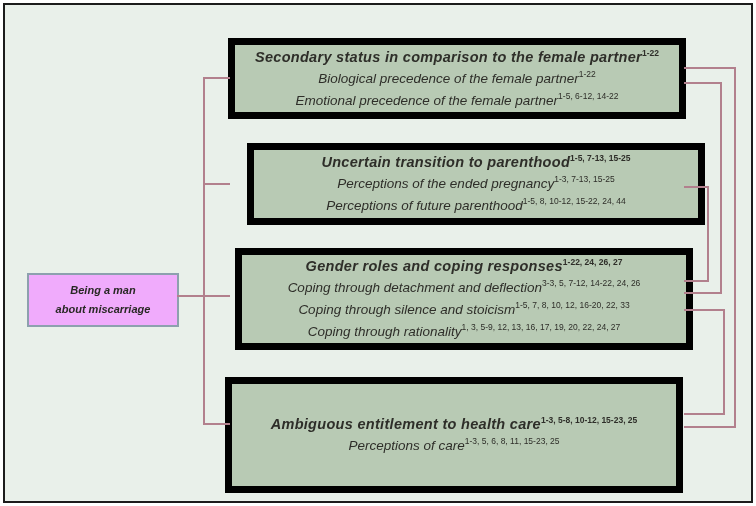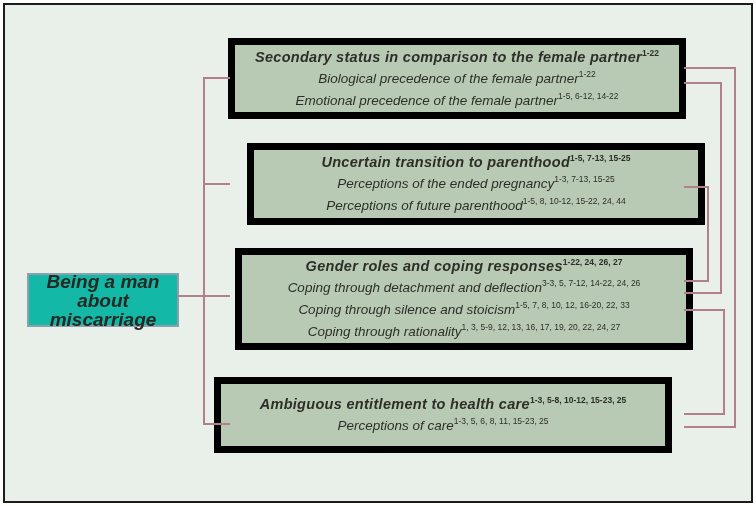--- a/index.html
+++ b/index.html
@@ -21,40 +21,40 @@
     background:#b8cab4;
     border:7px solid #000000;
     box-sizing:border-box;
     display:flex;flex-direction:column;justify-content:center;align-items:center;
     text-align:center;
     color:#2e2e29;
   }
   .pos-1{left:223px;top:33px;width:458px;height:81px;}
   .pos-2{left:223px;top:138px;width:458px;height:82px;margin-left:19px;}
   .pos-3{left:230px;top:243px;width:458px;height:102px;}
-  .pos-4{left:209px;top:372px;width:458px;height:76px;}
+  .pos-4{left:220px;top:372px;width:458px;height:116px;}
   .t-title{
     font-size:14.5px;font-weight:bold;font-style:italic;
     line-height:22px;letter-spacing:.3px;white-space:nowrap;
   }
   .t-sub{
     font-size:13.5px;font-style:italic;
     line-height:22px;white-space:nowrap;
   }
   sup.refs{
     font-size:8.5px;font-style:normal;font-weight:normal;
     vertical-align:6px;line-height:0;letter-spacing:0;
   }
   .t-title sup.refs{font-weight:bold;}
   .root-box{
     position:absolute;left:22px;top:268px;width:152px;height:54px;
-    background:#14b8a6;border:2px solid #8da0ae;box-sizing:border-box;
+    background:#f0abfc;border:2px solid #8da0ae;box-sizing:border-box;
     display:flex;flex-direction:column;justify-content:center;align-items:center;
     text-align:center;color:#282824;
-    font-size:19px;font-weight:bold;font-style:italic;line-height:19px;
+    font-size:11px;font-weight:bold;font-style:italic;line-height:19px;
   }
   
   .line{position:absolute;background:#b2808d;}
   .h{height:2px;}
   .v{width:2px;}
   
   .l-trunk {left:198px;top:72px;height:348px;}
   .l-b1    {left:198px;top:72px;width:27px;}
   .l-b2    {left:198px;top:178px;width:27px;}
   .l-stem  {left:172px;top:290px;width:53px;}

